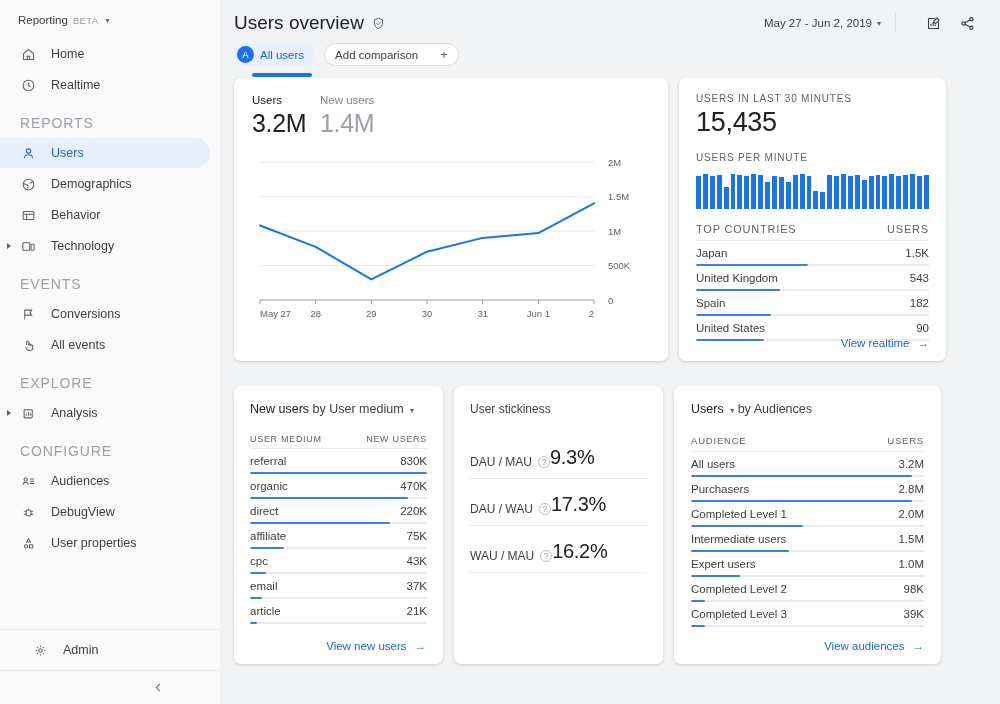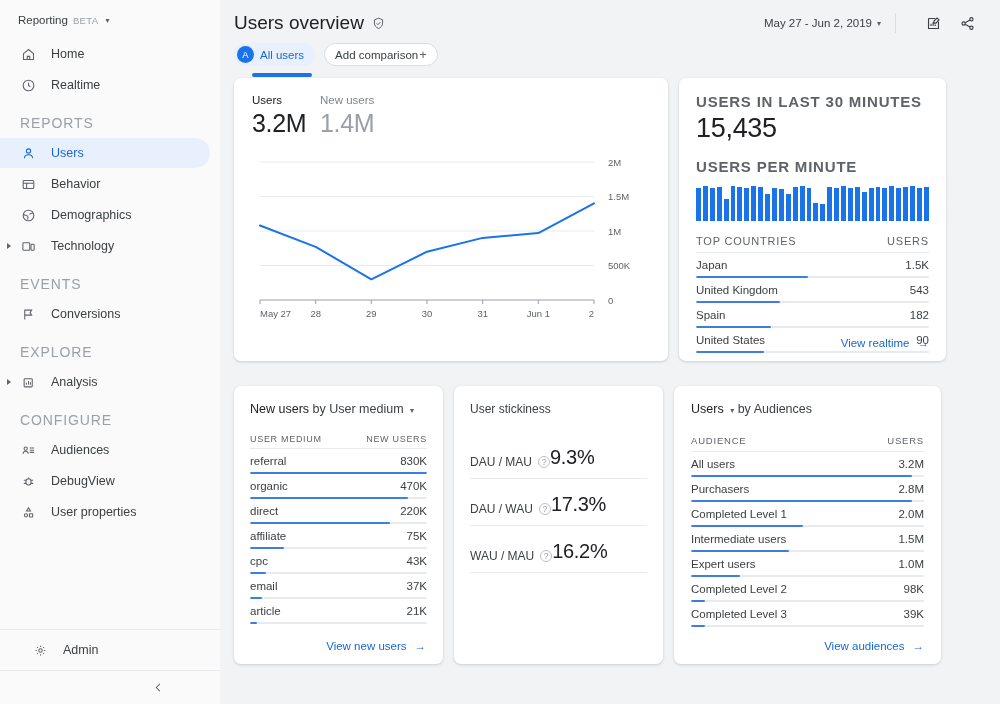--- a/index.html
+++ b/index.html
@@ -102,21 +102,21 @@
     background: #e8f0fe; color: #1967d2;
     border-radius: 12px; height: 23px; padding: 0 11px 0 3px;
     font-size: 11.5px; cursor: pointer;
   }
   .chip-avatar {
     width: 17px; height: 17px; border-radius: 50%;
     background: #1a73e8; color: #fff; font-size: 9.5px;
     display: flex; align-items: center; justify-content: center;
   }
   .chip-add {
-    display: flex; align-items: center; gap: 1px;
+    display: flex; align-items: center; gap: 22px;
     border: 1px solid #dadce0; border-radius: 12px;
     height: 23px; padding: 8px 10px;
     font-size: 11.5px; color: #3c4043;
     background: #fff; cursor: pointer;
   }
   .chip-add .plus { font-size: 13px; color: #5f6368; line-height: 1; }
 
   
   .grid { padding: 0 22px 0 14px; }
   .row { display: flex; gap: 11px; }
@@ -145,22 +145,22 @@
   .metric.secondary .label { color: #80868b; font-weight: 400; }
   .metric .value { font-size: 25px; font-weight: 400; color: #202124; margin-top: 3px; letter-spacing: -.3px; }
   .metric.secondary .value { color: #9aa0a6; }
   .metric:first-child { width: 68px; }
 
   .chart-wrap { position: relative; margin-top: 14px; height: 190px; }
   .chart-svg { display: block; }
 
   
   .rt-label {
-    font-size: 15px; letter-spacing: .8px; color: #5f6368;
-    text-transform: uppercase; font-weight: 700;
+    font-size: 10px; letter-spacing: .8px; color: #5f6368;
+    text-transform: uppercase; font-weight: 400;
   }
   .rt-big { font-size: 27px; font-weight: 400; color: #202124; margin: 3px 0 14px 0; letter-spacing: -.3px; }
   .rt-bars { display: flex; align-items: flex-end; gap: 2px; height: 38px; margin: 8px 0 14px 0; }
   .rt-bars .b { flex: 1 1 auto; background: #1a73e8; min-width: 2px; }
 
   .tbl-head {
     display: flex; justify-content: space-between;
     font-size: 11px; letter-spacing: .8px; color: #5f6368;
     text-transform: uppercase; font-weight: 500;
     padding-bottom: 5px; border-bottom: 1px solid #e8eaed;
@@ -259,40 +259,40 @@
             <circle cx="12" cy="8" r="3.4"></circle>
               <path d="M5.5 19.5c0-3.3 2.9-5.4 6.5-5.4s6.5 2.1 6.5 5.4"></path>
           </svg>
         </span>
         <span>Users</span>
       </div>
 
       <div class="nav-item">
         <span class="ico">
           <svg width="15" height="15" viewBox="0 0 24 24" fill="none" stroke="currentColor" stroke-width="1.7">
+            <circle cx="12" cy="12" r="8.5"></circle>
+              <path d="M4 10.5c3 1.5 5 .5 6.5 2.5s-.5 3 .5 5.5"></path>
+              <path d="M19 8c-2.5.5-3.5 2-5.5 1.5"></path>
+          </svg>
+        </span>
+        <span>Demographics</span>
+      </div>
+
+      <div class="nav-item">
+        <span class="ico">
+          <svg width="15" height="15" viewBox="0 0 24 24" fill="none" stroke="currentColor" stroke-width="1.7">
             <rect x="3.5" y="5.5" width="17" height="13" rx="1.6"></rect>
               <path d="M3.5 10h17"></path>
               <path d="M9 10v8.5"></path>
           </svg>
         </span>
         <span>Behavior</span>
       </div>
 
       <div class="nav-item">
-        <span class="ico">
-          <svg width="15" height="15" viewBox="0 0 24 24" fill="none" stroke="currentColor" stroke-width="1.7">
-            <circle cx="12" cy="12" r="8.5"></circle>
-              <path d="M4 10.5c3 1.5 5 .5 6.5 2.5s-.5 3 .5 5.5"></path>
-              <path d="M19 8c-2.5.5-3.5 2-5.5 1.5"></path>
-          </svg>
-        </span>
-        <span>Demographics</span>
-      </div>
-
-      <div class="nav-item">
         <span class="expander"></span>
         <span class="ico">
           <svg width="15" height="15" viewBox="0 0 24 24" fill="none" stroke="currentColor" stroke-width="1.7">
             <rect x="3" y="6" width="11" height="12" rx="1.3"></rect>
               <rect x="16" y="8.5" width="5" height="9.5" rx="1.1"></rect>
           </svg>
         </span>
         <span>Technology</span>
       </div>
 
@@ -301,20 +301,30 @@
       <div class="nav-item">
         <span class="ico">
           <svg width="15" height="15" viewBox="0 0 24 24" fill="none" stroke="currentColor" stroke-width="1.7">
             <path d="M6 20V4.5"></path>
               <path d="M6 5h11l-2.5 4L17 13H6"></path>
           </svg>
         </span>
         <span>Conversions</span>
       </div>
 
+      <div class="nav-item">
+        <span class="ico">
+          <svg width="15" height="15" viewBox="0 0 24 24" fill="none" stroke="currentColor" stroke-width="1.7">
+            <path d="M9 11V6.5a1.8 1.8 0 013.6 0V12"></path>
+              <path d="M12.6 12v-1a1.6 1.6 0 013.2 0v1.4"></path>
+            <path d="M15.8 12.6c0-.9.6-1.5 1.5-1.5s1.5.6 1.5 1.5v3c0 2.6-1.8 4.4-4.3 4.4h-1.3c-2 0-3-1.1-4-2.6l-2-3"></path>
+          </svg>
+        </span>
+        <span>All events</span>
+      </div>
 
       <div class="nav-section-label">EXPLORE</div>
 
       <div class="nav-item">
         <span class="expander"></span>
         <span class="ico">
           <svg width="15" height="15" viewBox="0 0 24 24" fill="none" stroke="currentColor" stroke-width="1.7">
             <rect x="5" y="6" width="13" height="13" rx="1.3"></rect>
               <path d="M8.5 15.5v-3"></path>
               <path d="M12 15.5v-6"></path>

